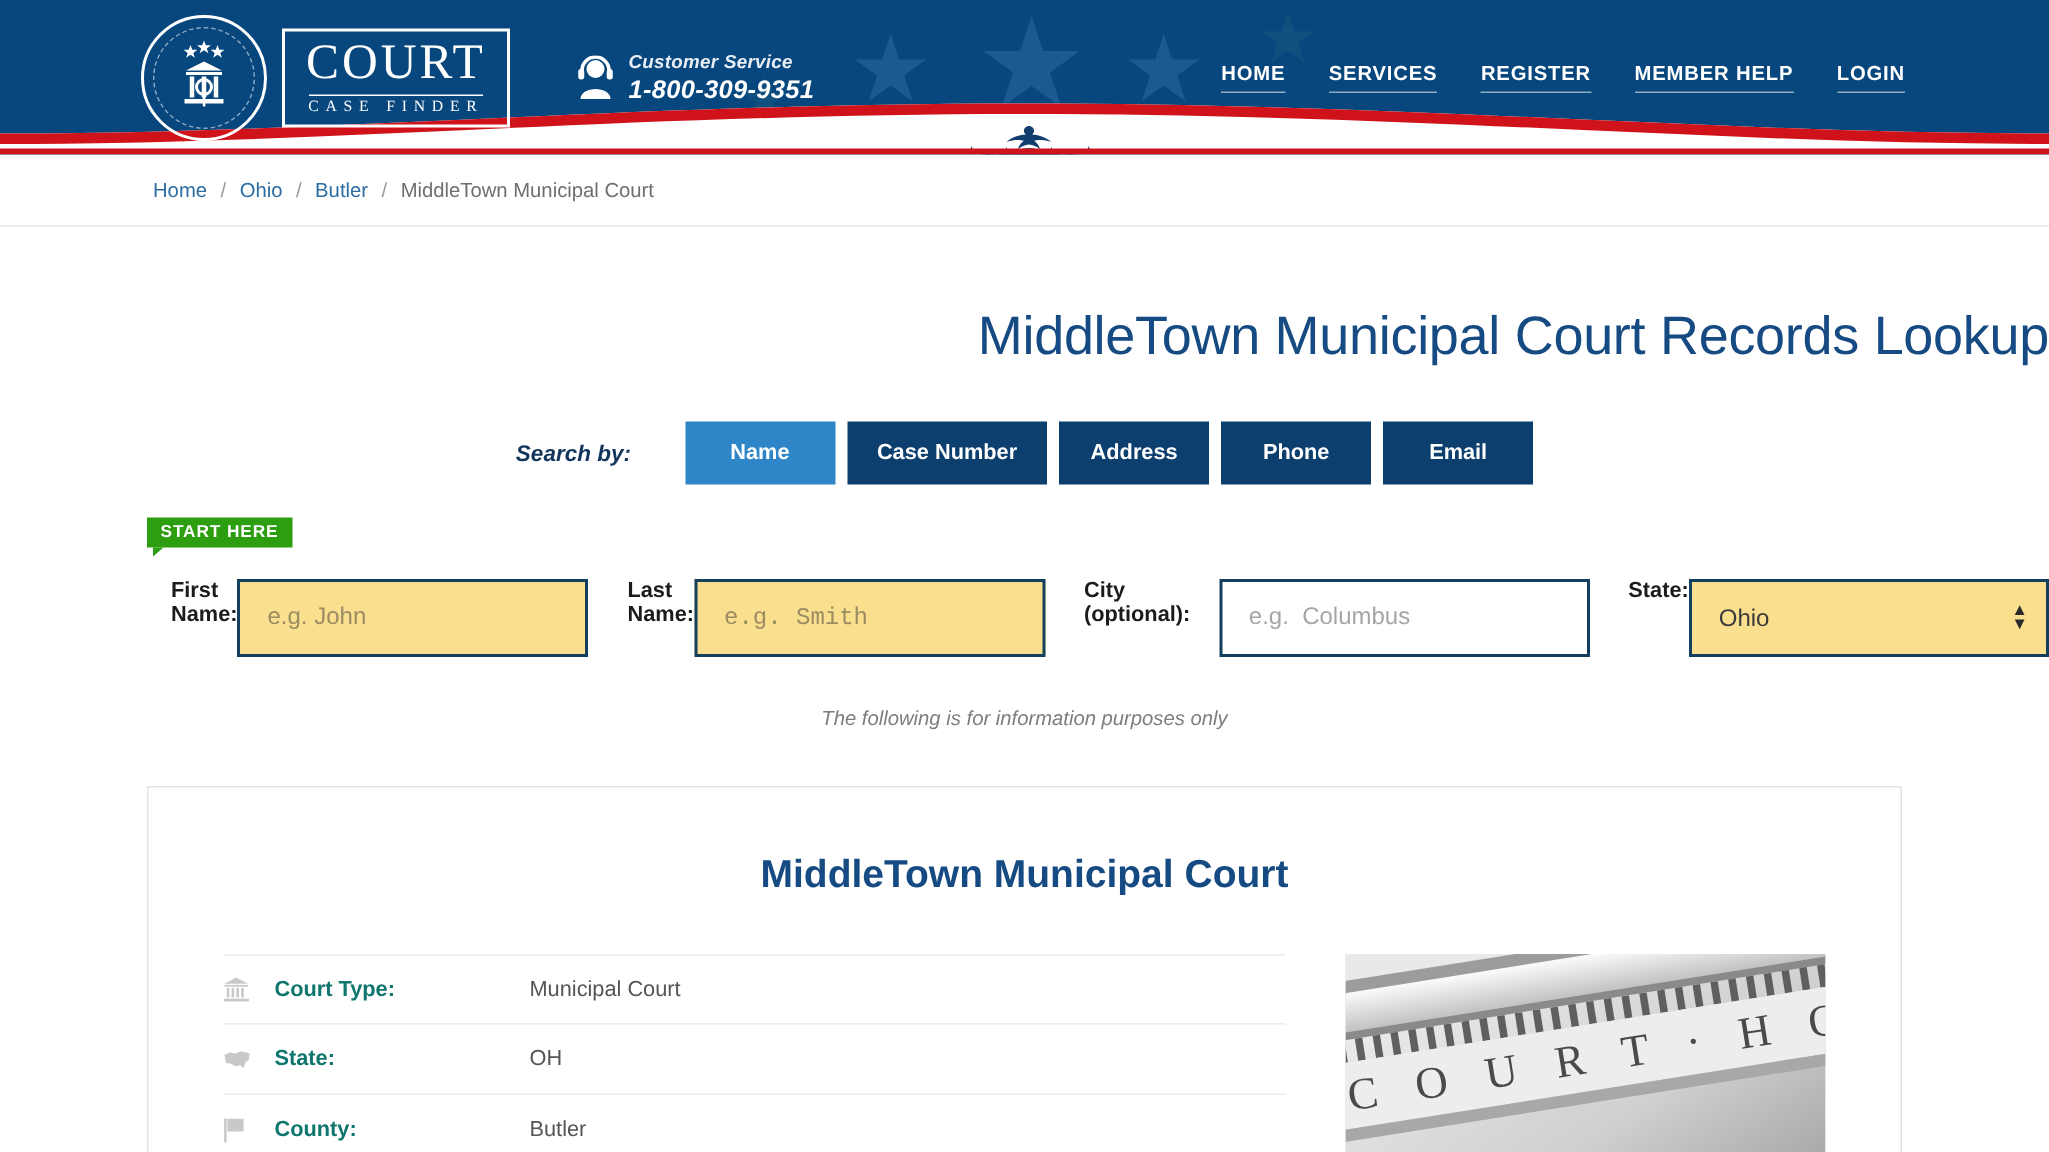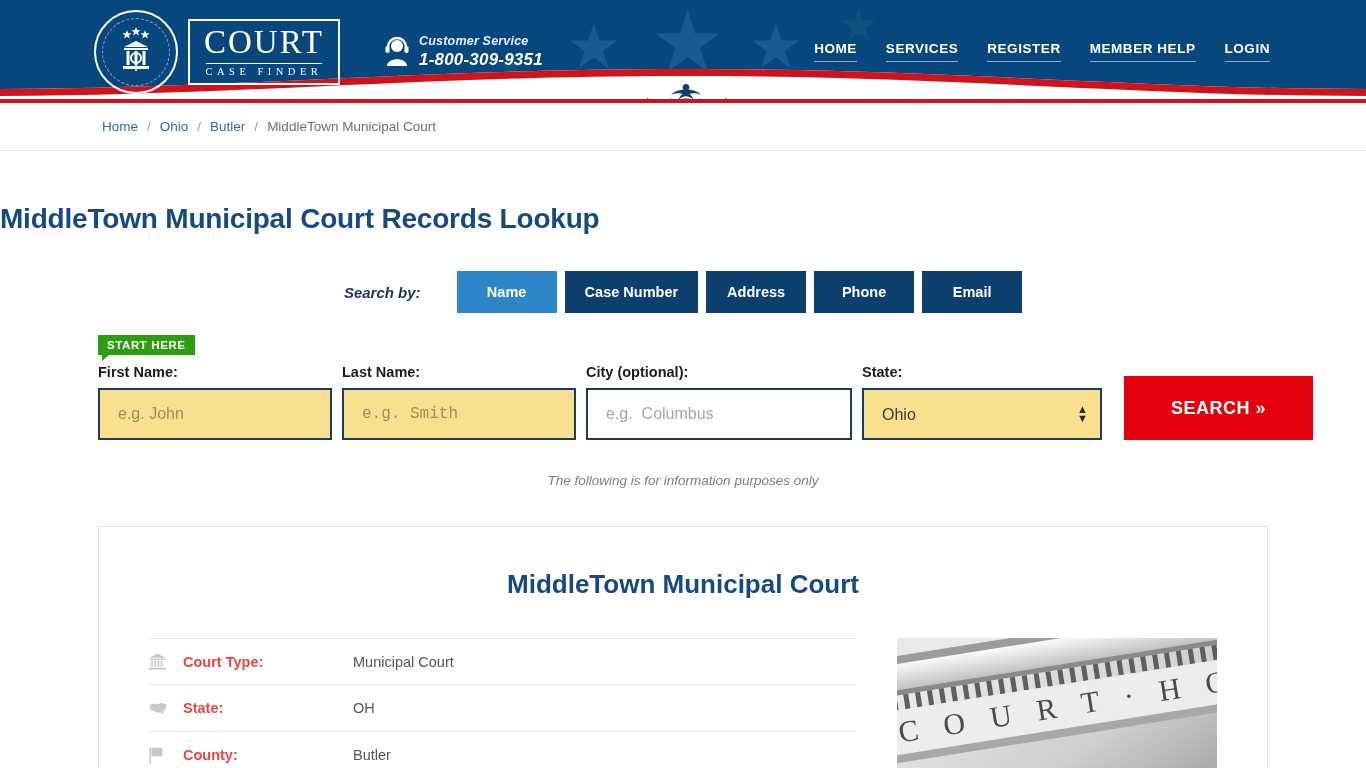--- a/index.html
+++ b/index.html
@@ -106,22 +106,22 @@
     padding-left: 102px;
     font-size: 13.5px;
   }
   .crumb-bar a { color: #2d6da3; text-decoration: none; }
   .crumb-sep { color: #9a9a9a; margin: 0 9px; }
   .crumb-cur { color: #6f6f6f; }
 
   
   .page { background: #fff; }
   .page-title {
-    text-align: left;
-    font-size: 28px; font-weight: bold; color: #154a82;
+    text-align: right;
+    font-size: 36px; font-weight: normal; color: #154a82;
     letter-spacing: -.2px;
     margin-top: 52px;
   }
   .searchby-row {
     display: flex; align-items: center; justify-content: center;
     gap: 0; margin-top: 36px;
   }
   .searchby-label {
     font-size: 15px; font-weight: bold; font-style: italic;
     color: #12355c; margin-right: 36px;
@@ -147,21 +147,21 @@
   }
   .start-here:after {
     content: ""; position: absolute; left: 4px; bottom: -6px;
     border-left: 7px solid #2c9e10;
     border-bottom: 6px solid transparent;
   }
   .form-row {
     display: flex; align-items: flex-end;
     padding-left: 98px; padding-top: 29px; gap: 10px;
   }
-  .field { display: flex; flex-direction: column; }
+  .field { display: flex; flex-direction: row; margin-left: 16px; }
   .field-label {
     font-size: 14.5px; font-weight: bold; color: #1b1b1b;
     margin-bottom: 8px;
   }
   .field input,
   .field select {
     height: 52px;
     border: 2px solid #12405e;
     background: #fadf8e;
     font-size: 16px; color: #3b3b3b;
@@ -215,21 +215,21 @@
     display: flex; align-items: center;
     height: 47px;
     border-bottom: 1px solid #ececec;
   }
   .detail-row:first-child { border-top: 1px solid #ececec; }
   .d-icon {
     width: 34px; display: flex; align-items: center;
     color: #c9c9c9; flex-shrink: 0;
   }
   .d-label {
-    width: 170px; font-size: 14.5px; font-weight: bold; color: #ef4444;
+    width: 170px; font-size: 14.5px; font-weight: bold; color: #0f766e;
   }
   .d-value { font-size: 14.5px; color: #555555; }
   .photo {
     width: 320px; height: 214px;
     background: #d9d9d9; position: relative; overflow: hidden;
     flex-shrink: 0;
   }
   .photo svg { display: block; }
 </style>
 </head>

